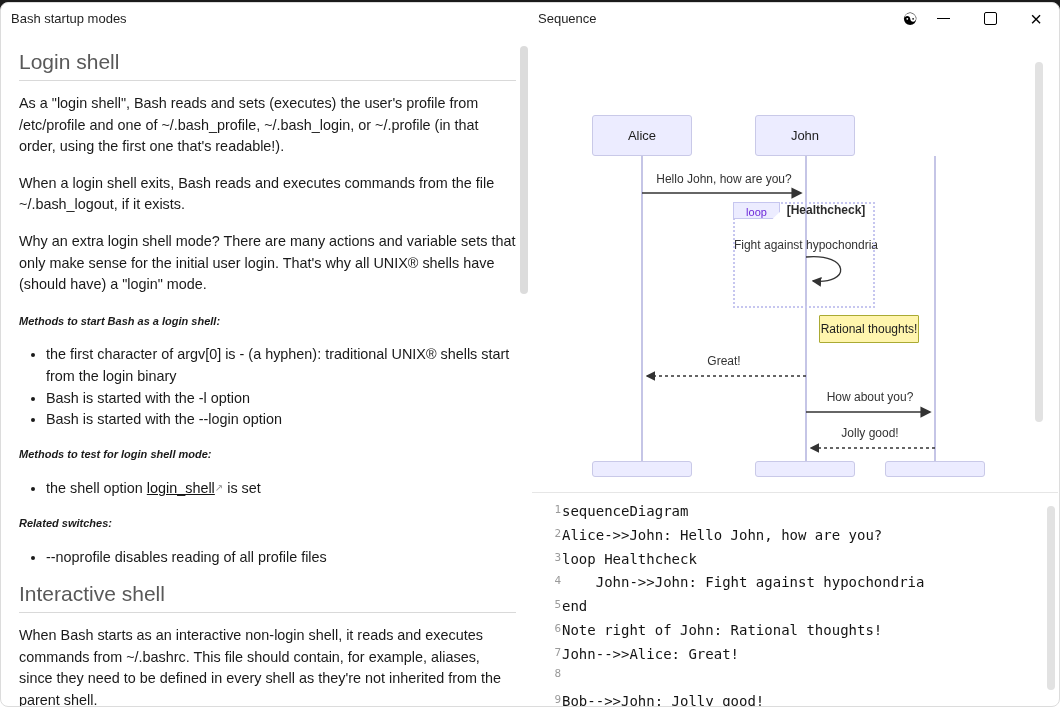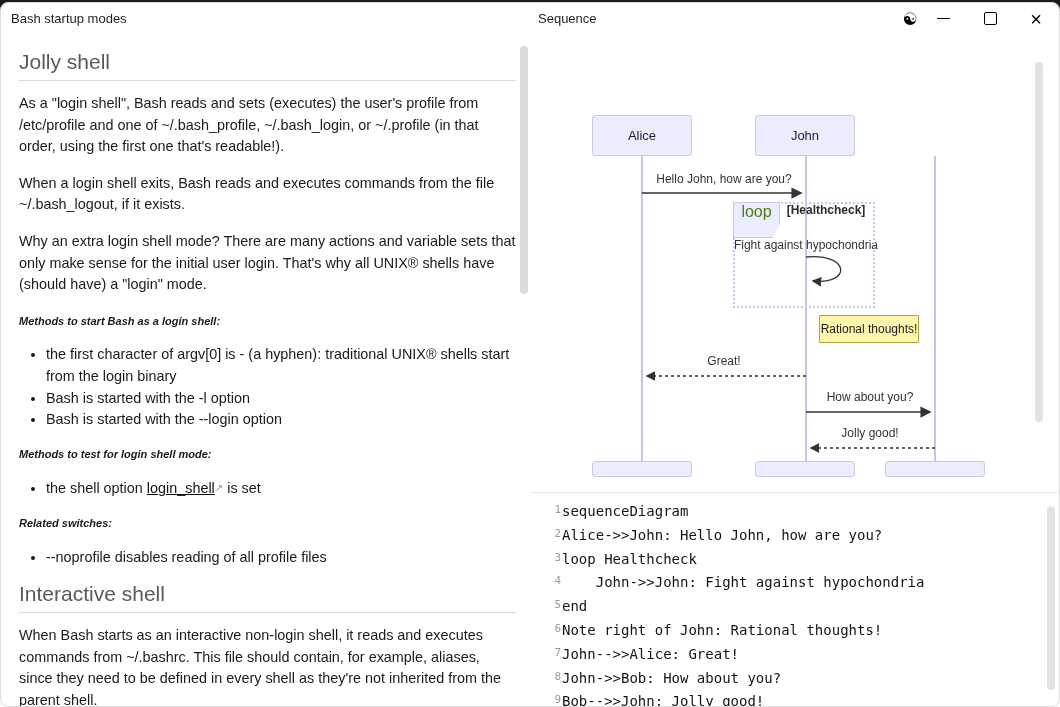--- a/index.html
+++ b/index.html
@@ -43,22 +43,22 @@
   .diagram { position:absolute; left:532px; top:30px; width:528px; height:459px; overflow:hidden; }
   .actor { position:absolute; width:100px; height:41px; background:#ECECFF;
            border:1px solid #c9c9e8; border-radius:3px; display:flex; align-items:center;
            justify-content:center; font-size:13px; color:#1d1d1d; }
   .actor-bottom { position:absolute; width:100px; height:16px; background:#ECECFF;
                   border:1px solid #c9c9e8; border-radius:3px; }
   .lifeline { position:absolute; width:1.5px; background:#c5c5e6; top:123px; height:305px; }
   .msg-label { position:absolute; width:200px; text-align:center; font-size:12px; color:#333; }
   .loop-box { position:absolute; left:200px; top:169px; width:142px; height:106px;
               border:2px dotted #c6c6ef; }
-  .loop-tab { position:absolute; left:-2px; top:-2px; width:47px; height:36px; background:#ECECFF;
-              border:1px solid #c6c6ef; font-size:16px; color:#4d7c0f; text-align:center;
+  .loop-tab { position:absolute; left:-2px; top:-2px; width:47px; height:17px; background:#ECECFF;
+              border:1px solid #c6c6ef; font-size:11px; color:#6d28d9; text-align:center;
               line-height:18px; clip-path:polygon(0 0,100% 0,100% 58%,84% 100%,0 100%); }
   .loop-cond { position:absolute; left:228px; top:170px; width:130px; text-align:center;
                font-size:12px; font-weight:700; color:#2b2b2b; }
   .note { position:absolute; left:286px; top:282px; width:100px; height:28px; background:#fff5ad;
           border:1px solid #aaaa33; font-size:12px; color:#1d1d1d; text-align:center;
           line-height:27px; border-radius:1px; }
   .dg-svg { position:absolute; left:0; top:0; }
 
   
   .h-divider { position:absolute; left:531px; right:1px; top:489px; height:1px; background:#e6e6e6; }
@@ -79,21 +79,21 @@
 
   <div class="pane-title left-title">Bash startup modes</div>
   <div class="pane-title right-title">Sequence</div>
 
   <div class="win-btn btn-theme">☯</div>
   <div class="win-btn btn-min"></div>
   <div class="win-btn btn-max"></div>
   <div class="win-btn btn-close">×</div>
 
   <div class="article">
-    <h2>Jolly shell</h2>
+    <h2>Login shell</h2>
     <p>As a "login shell", Bash reads and sets (executes) the user's profile from /etc/profile and one of ~/.bash_profile, ~/.bash_login, or ~/.profile (in that order, using the first one that's readable!).</p>
     <p>When a login shell exits, Bash reads and executes commands from the file ~/.bash_logout, if it exists.</p>
     <p>Why an extra login shell mode? There are many actions and variable sets that only make sense for the initial user login. That's why all UNIX® shells have (should have) a "login" mode.</p>
 
     <h3>Methods to start Bash as a login shell:</h3>
     <ul>
       <li>the first character of argv[0] is - (a hyphen): traditional UNIX® shells start from the login binary</li>
       <li>Bash is started with the -l option</li>
       <li>Bash is started with the --login option</li>
     </ul>
@@ -182,21 +182,20 @@
     <div class="code-line">
         <span class="ln">6</span>
         <span class="code">Note right of John: Rational thoughts!</span>
       </div>
     <div class="code-line">
         <span class="ln">7</span>
         <span class="code">John--&gt;&gt;Alice: Great!</span>
       </div>
     <div class="code-line">
         <span class="ln">8</span>
-        <span class="code">John-&gt;&gt;Bob: How about you?</span>
       </div>
     <div class="code-line">
         <span class="ln">9</span>
         <span class="code">Bob--&gt;&gt;John: Jolly good!</span>
       </div>
   </div>
 
   <div class="scroll-thumb thumb-editor"></div>
 
 </div>

